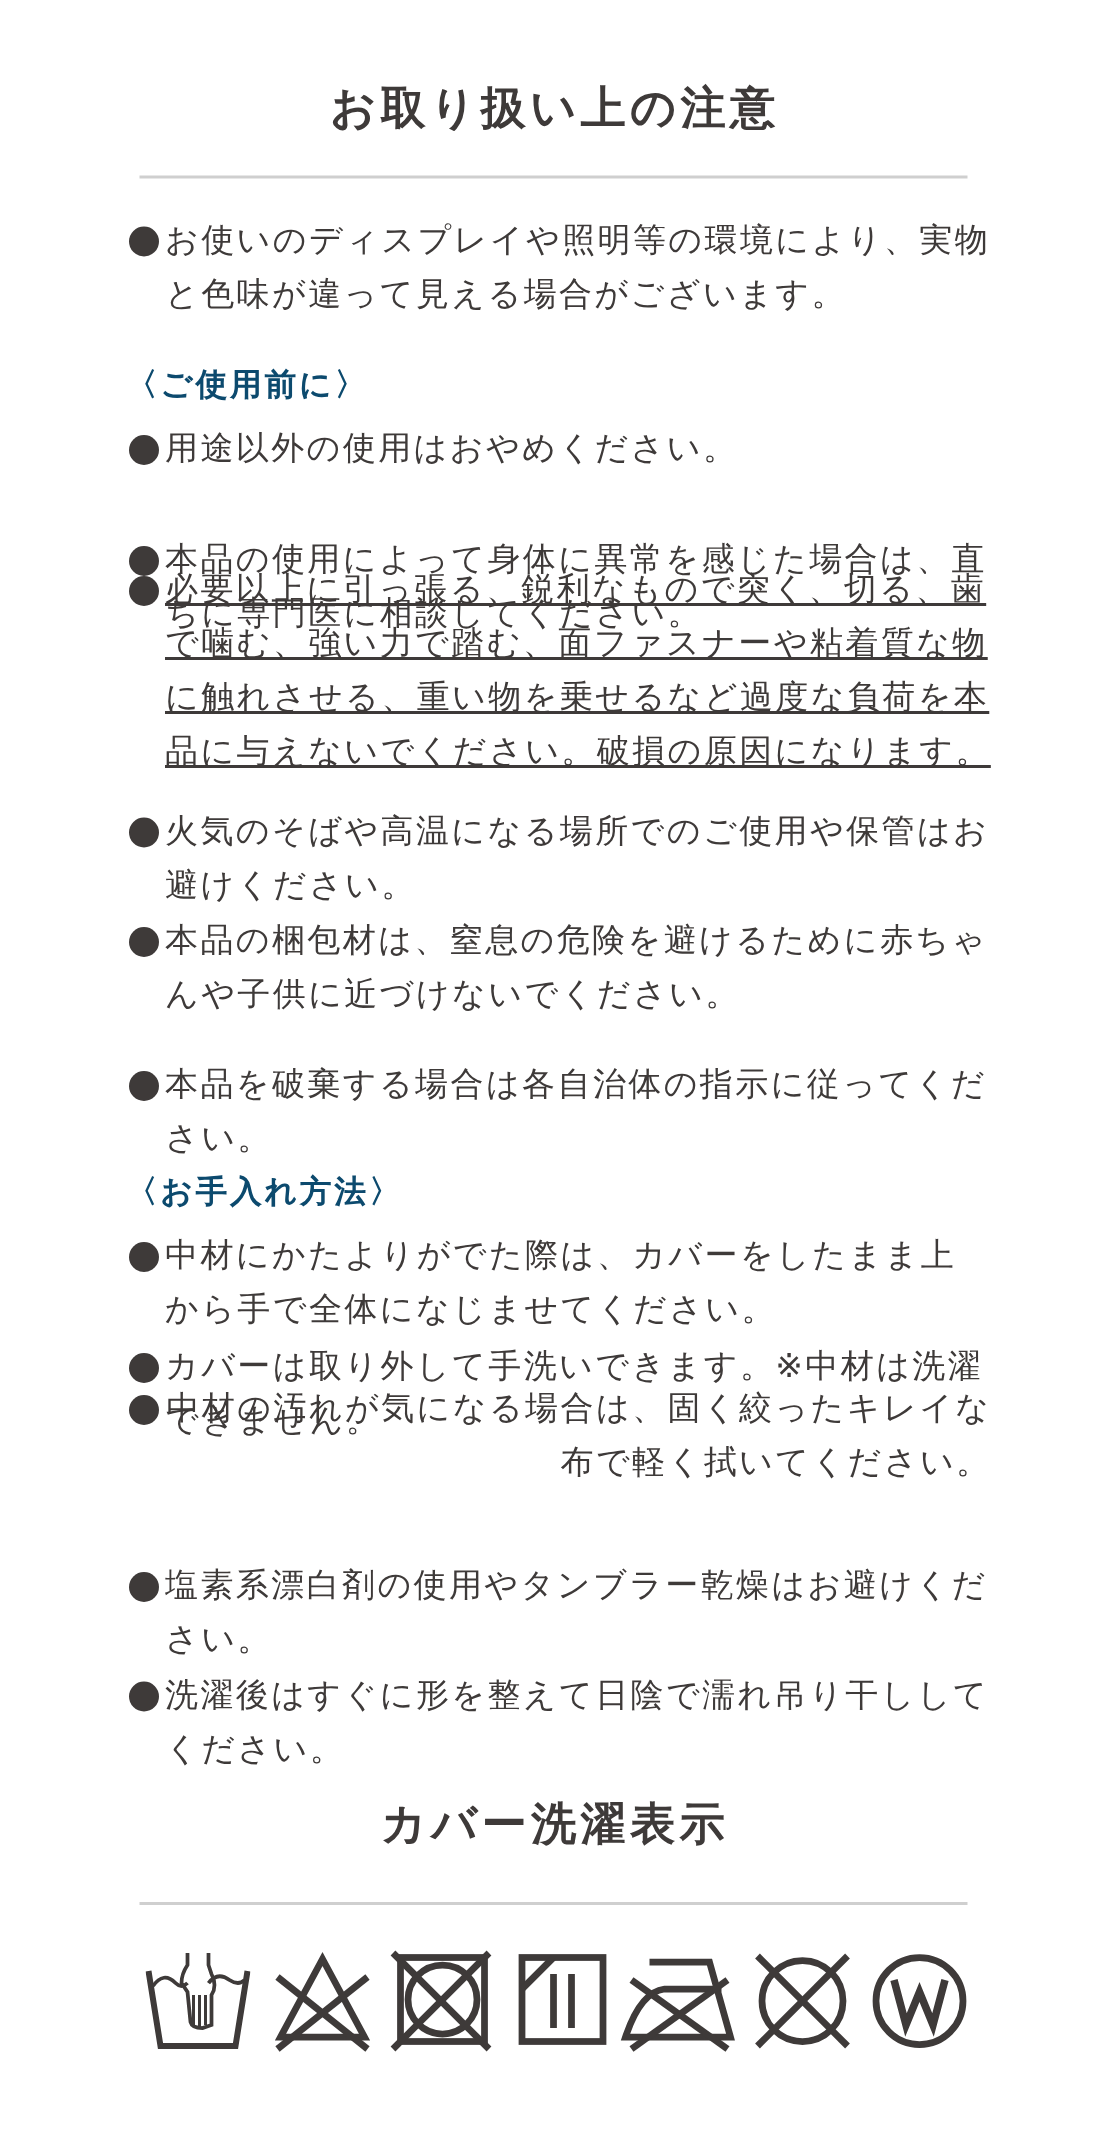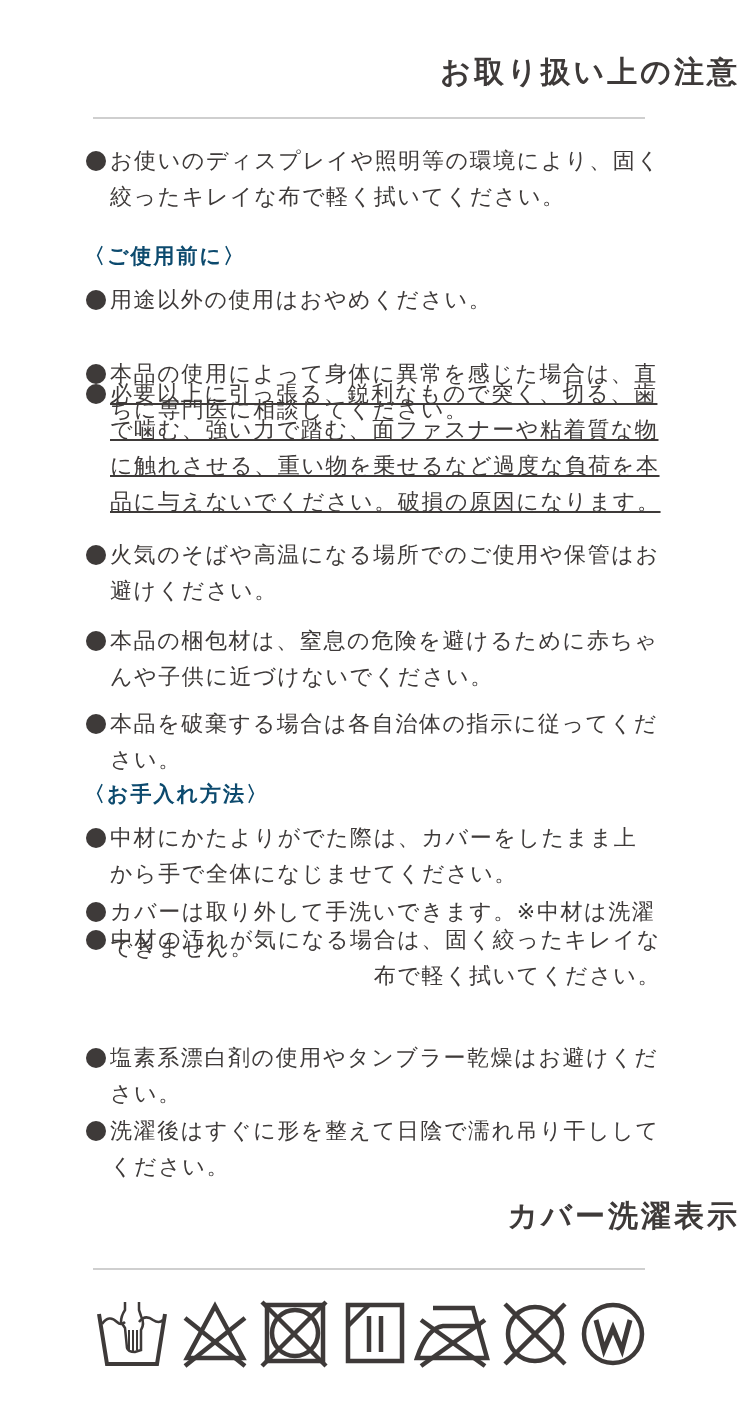--- a/index.html
+++ b/index.html
@@ -12,21 +12,21 @@
     height: 1420px;
     position: relative;
     overflow: hidden;
     color: #3e3a39;
     font-family: "DejaVu Sans", "Liberation Sans", sans-serif;
   }
   .title {
     position: absolute;
     left: 0;
     width: 740px;
-    text-align: right;
+    text-align: center;
     font-size: 30px;
     font-weight: bold;
     letter-spacing: 3px;
     color: #3e3a39;
   }
   .title-main { top: 52px; }
   .title-care { top: 1176px; margin-top: 20px; }
   .divider {
     position: absolute;
     left: 93px;
@@ -84,42 +84,42 @@
   .icon svg { display: block; }
 </style>
 </head>
 <body>
 
 <div class="title title-main">お取り扱い上の注意</div>
 <div class="divider divider-1"></div>
 
 <div class="bullet" style="top:143px;">
   <span class="dot"></span>
-  <span class="text">お使いのディスプレイや照明等の環境により、固く絞ったキレイな布で軽く拭いてください。</span>
+  <span class="text">お使いのディスプレイや照明等の環境により、実物と色味が違って見える場合がございます。</span>
 </div>
 
 <div class="section-heading" style="top:242px;">〈ご使用前に〉</div>
 
 <div class="bullet" style="top:282px;">
   <span class="dot"></span>
   <span class="text">用途以外の使用はおやめください。</span>
 </div>
 <div class="bullet" style="top:320px;margin-top:36px;">
   <span class="dot"></span>
   <span class="text">本品の使用によって身体に異常を感じた場合は、直ちに専門医に相談してください。</span>
 </div>
 <div class="bullet" style="top:376px;text-decoration:underline;">
   <span class="dot"></span>
   <span class="text">必要以上に引っ張る、鋭利なもので突く、切る、歯で噛む、強い力で踏む、面ファスナーや粘着質な物に触れさせる、重い物を乗せるなど過度な負荷を本品に与えないでください。破損の原因になります。</span>
 </div>
 <div class="bullet" style="top:537px;">
   <span class="dot"></span>
   <span class="text">火気のそばや高温になる場所でのご使用や保管はお避けください。</span>
 </div>
-<div class="bullet" style="top:610px;margin-top:13px;">
+<div class="bullet" style="top:610px;">
   <span class="dot"></span>
   <span class="text">本品の梱包材は、窒息の危険を避けるために赤ちゃんや子供に近づけないでください。</span>
 </div>
 <div class="bullet" style="top:682px;margin-top:24px;">
   <span class="dot"></span>
   <span class="text">本品を破棄する場合は各自治体の指示に従ってください。</span>
 </div>
 
 <div class="section-heading" style="top:780px;">〈お手入れ方法〉</div>
 

